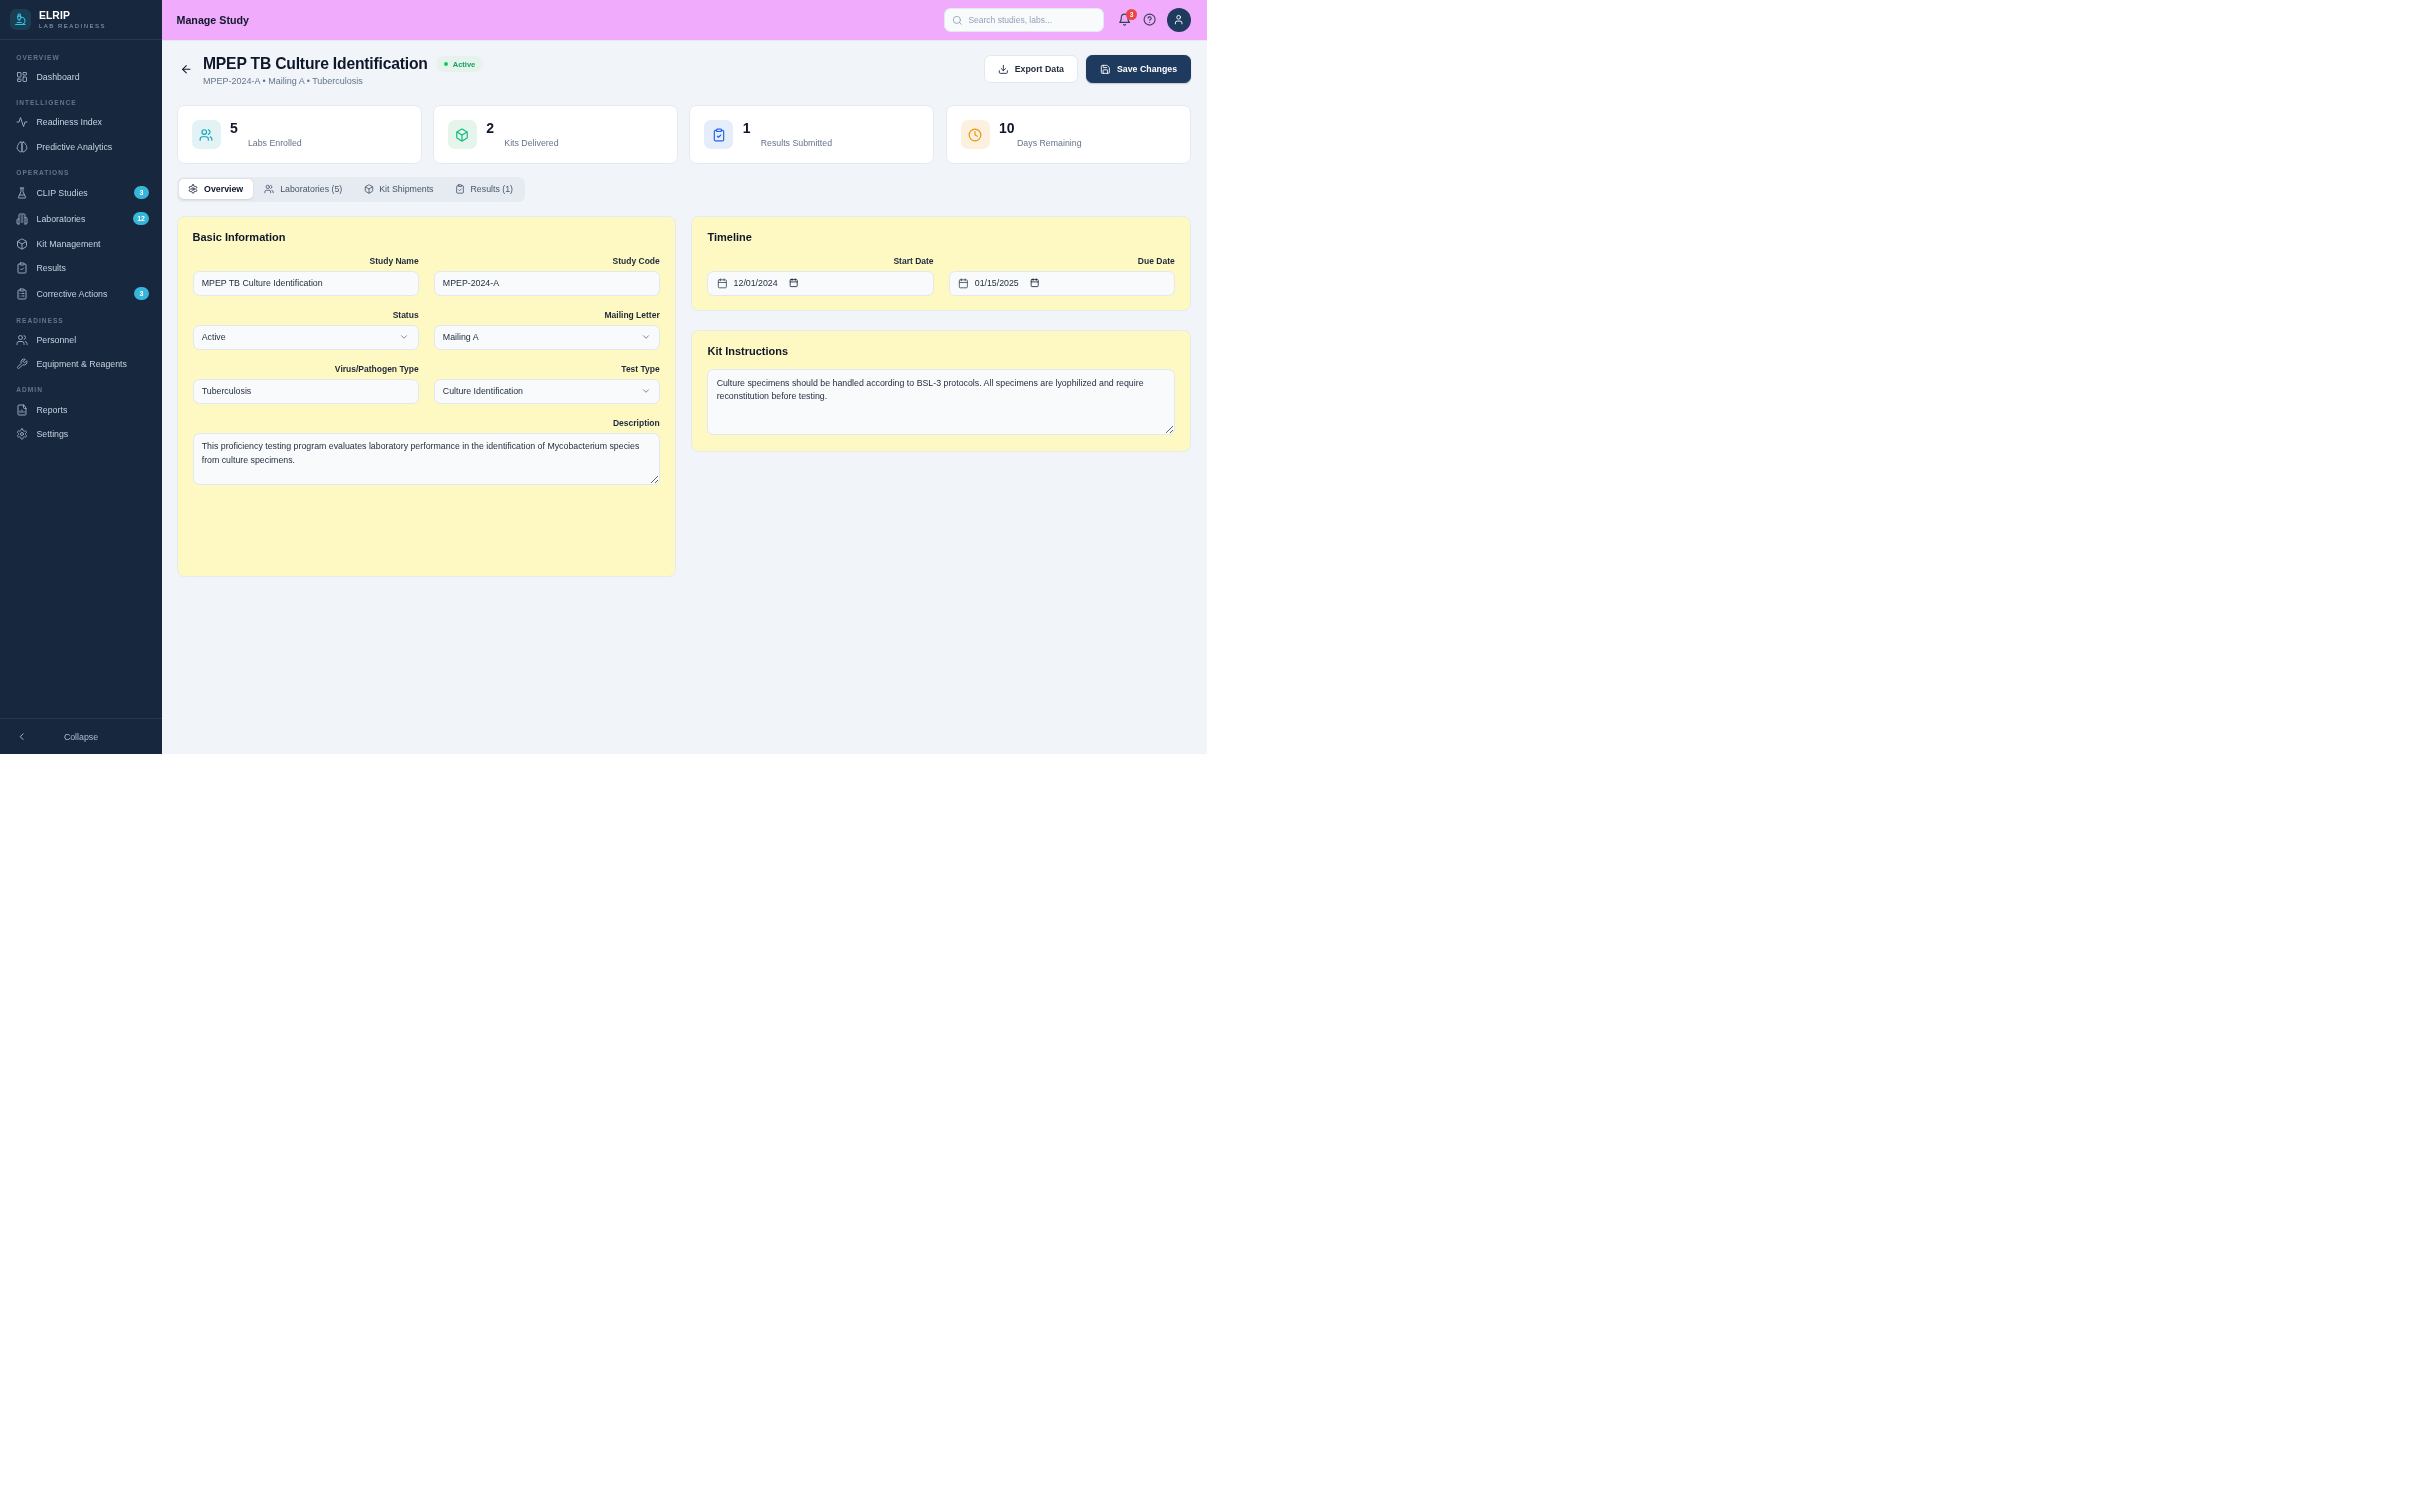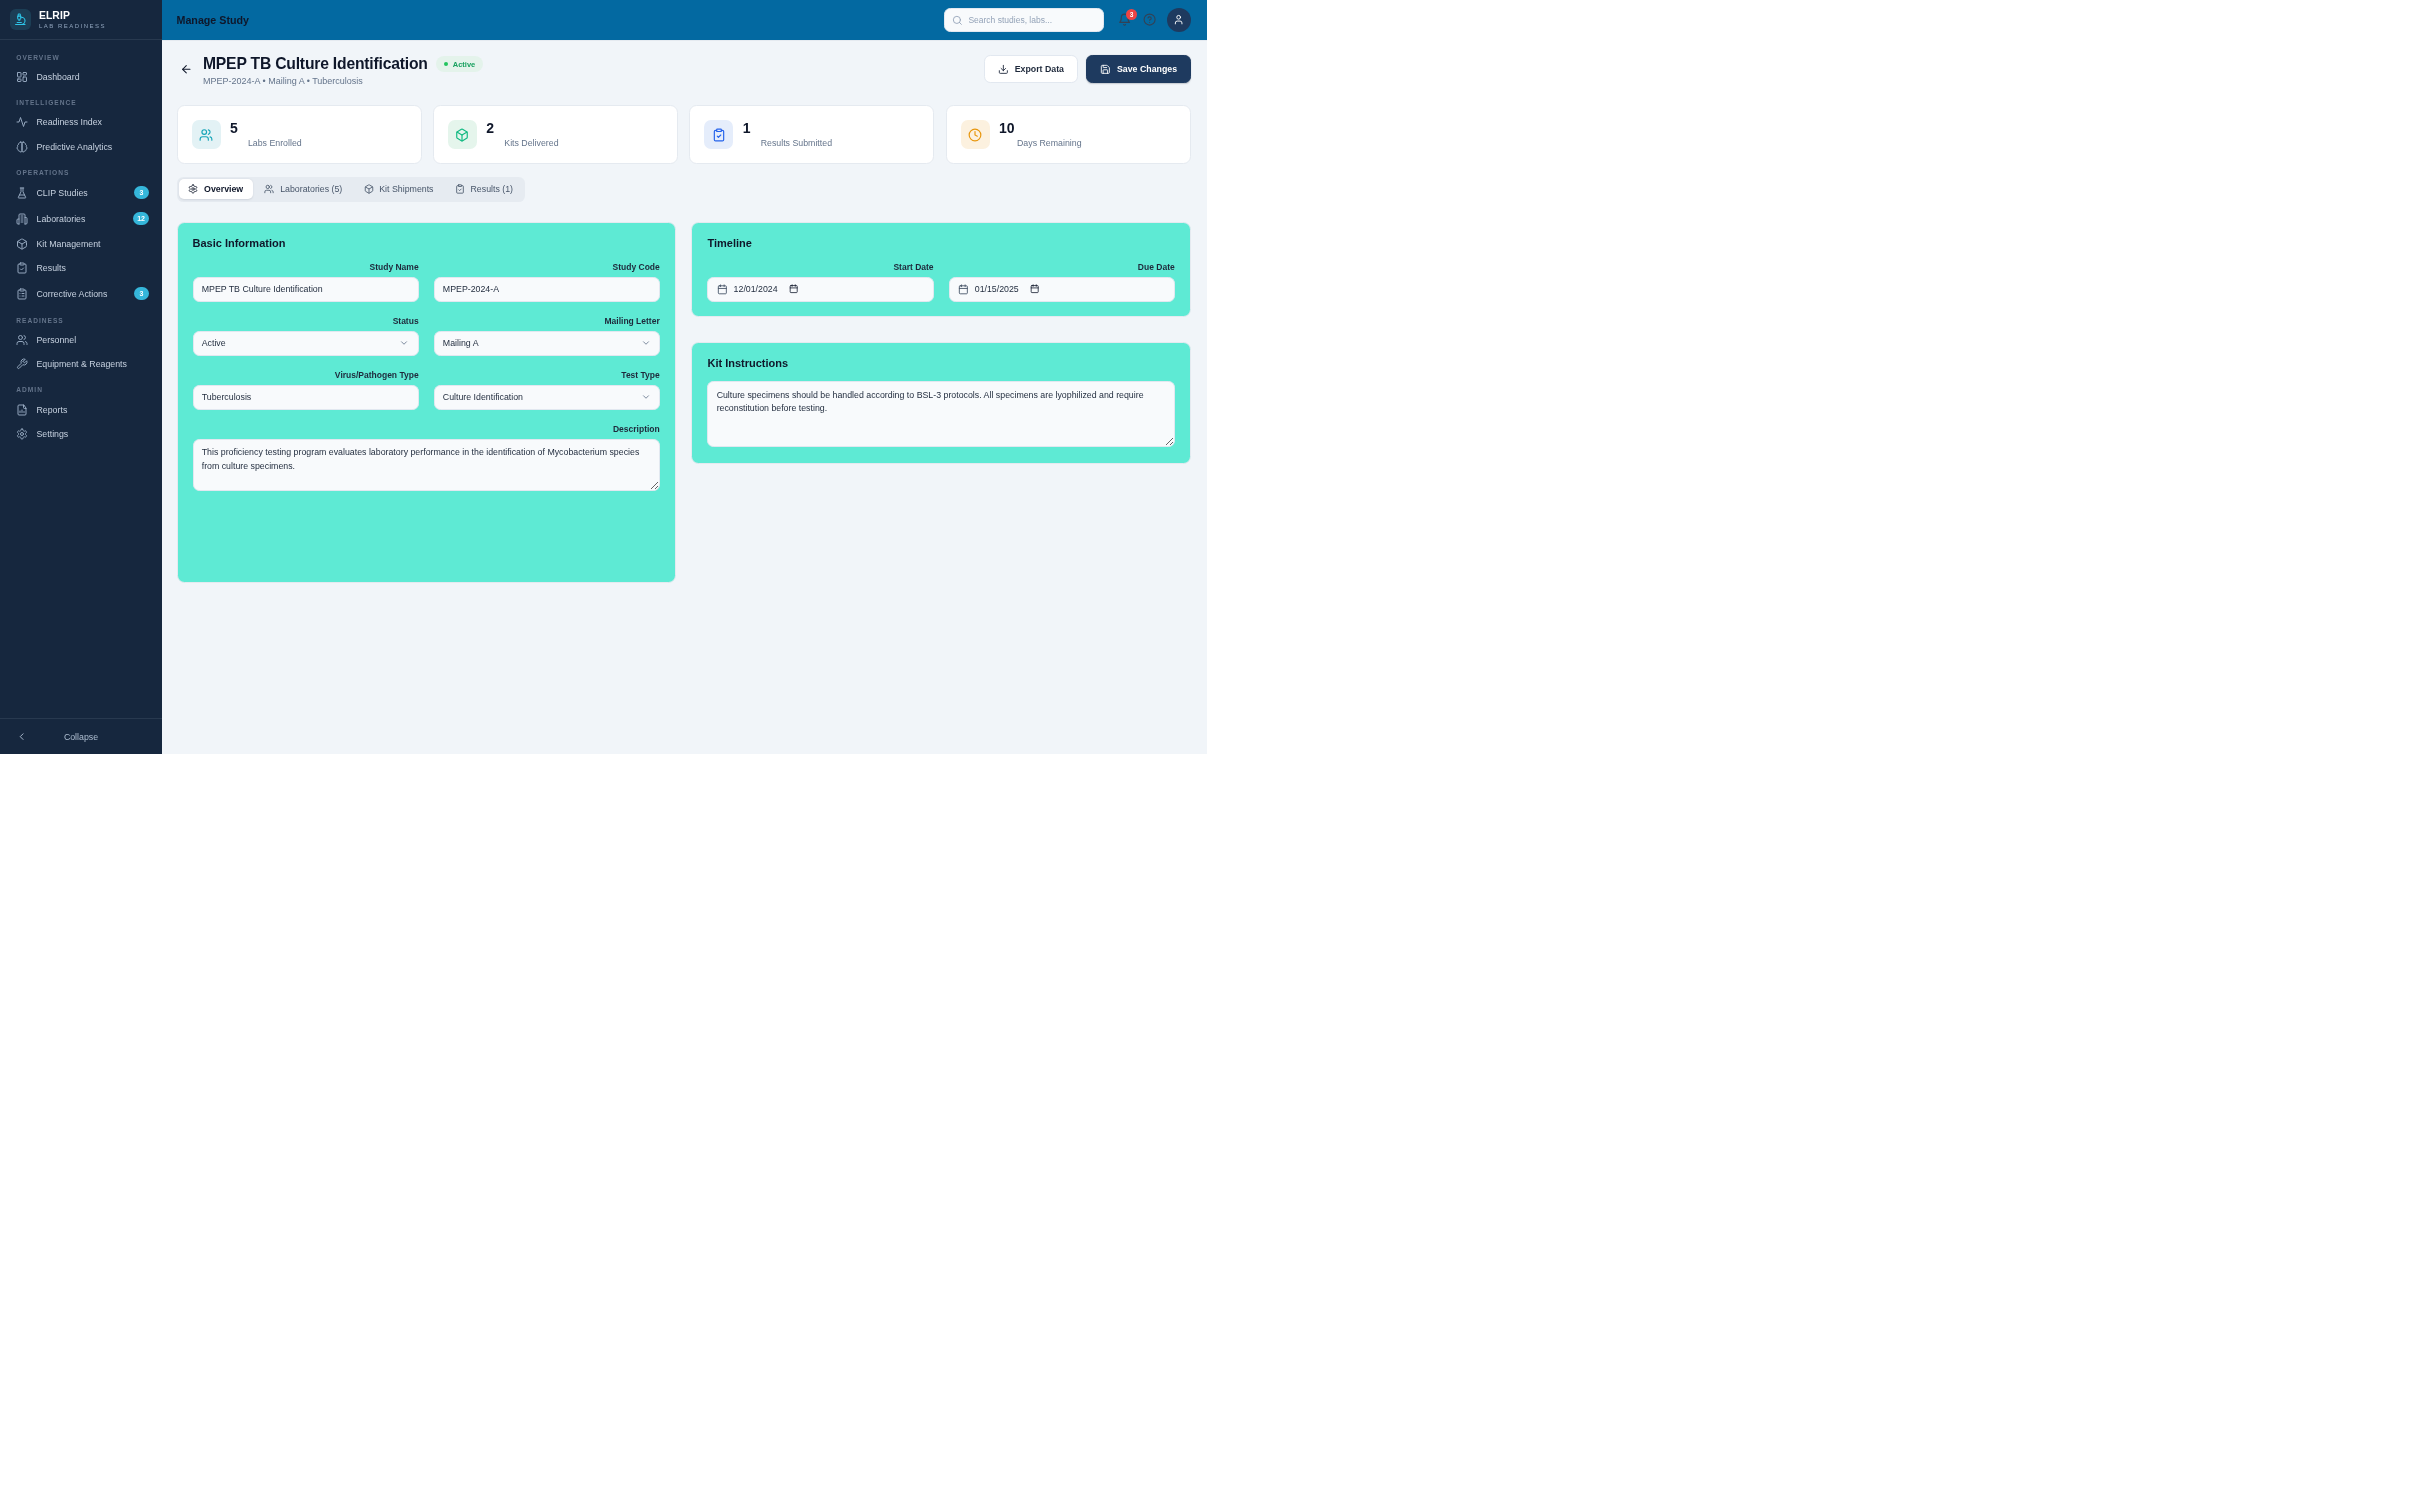--- a/index.html
+++ b/index.html
@@ -18,21 +18,21 @@
   .nav-item { display:flex; align-items:center; gap:8.2px; padding:6.3px 12.6px 6.3px 16.3px; font-size:8.8px; color:#C7D2E0; cursor:pointer; }
   .nav-item svg { width:12px; height:12px; color:#94A7BE; flex-shrink:0; }
   .nav-item .lbl { flex:1; }
   .badge { background:#35B6DA; color:#fff; font-size:7px; font-weight:700; min-width:15.7px; height:13.2px; border-radius:7px; display:flex; align-items:center; justify-content:center; padding:0 4.4px; box-sizing:border-box; }
   .collapse { border-top:0.6px solid rgba(148,163,184,.15); height:35px; display:flex; align-items:center; position:relative; color:#AFBFD2; font-size:8.8px; cursor:pointer; }
   .collapse svg { position:absolute; left:16.3px; width:11.3px; height:11.3px; }
   .collapse .lbl { flex:1; text-align:center; }
 
   
   .main { flex:1; display:flex; flex-direction:column; min-width:0; }
-  .topbar { height:40px; background:#0369a1; border-bottom:0.6px solid #E5EAF0; display:flex; align-items:center; padding:0 16.3px 0 14.5px; flex-shrink:0; }
+  .topbar { height:40px; background:#f0abfc; border-bottom:0.6px solid #E5EAF0; display:flex; align-items:center; padding:0 16.3px 0 14.5px; flex-shrink:0; }
   .topbar-title { font-size:10.7px; font-weight:700; color:#0F172A; }
   .topbar-right { margin-left:auto; display:flex; align-items:center; gap:11px; }
   .search { display:flex; align-items:center; gap:5.7px; width:160px; height:24.5px; border:0.6px solid #E2E8F0; background:#F8FAFC; border-radius:6.3px; padding:0 7.5px; box-sizing:border-box; margin-right:3.8px; }
   .search svg { width:10.7px; height:10.7px; color:#94A3B8; flex-shrink:0; }
   .search input { border:none; background:transparent; outline:none; font:inherit; font-size:8.5px; color:#334155; width:100%; }
   .search input::placeholder { color:#94A3B8; }
   .icon-btn { position:relative; background:none; border:none; color:#334155; cursor:pointer; padding:0; display:flex; }
   .icon-btn svg { width:13.2px; height:13.2px; }
   .noti-badge { position:absolute; top:-4.4px; right:-5.7px; background:#EF4444; color:#fff; font-size:6.6px; font-weight:700; min-width:11.3px; height:11.3px; border-radius:5.7px; display:flex; align-items:center; justify-content:center; padding:0 2.5px; box-sizing:border-box; }
   .avatar { width:24px; height:24px; border-radius:50%; background:#1E3A5F; color:#fff; display:flex; align-items:center; justify-content:center; border:none; cursor:pointer; flex-shrink:0; }
@@ -67,21 +67,21 @@
   .stat-label { font-size:8.8px; color:#64748B; margin-top:2.5px;padding-left:18px; }
 
   
   .tabs { display:inline-flex; background:#E6EBF1; border-radius:6.3px; padding:2.5px; gap:2.5px; margin-top:12.6px; }
   .tab { display:flex; align-items:center; gap:5.7px; padding:5px 9.4px; border-radius:5px; font-size:8.8px; color:#475569; font-weight:500; border:none; background:transparent; cursor:pointer; font-family:inherit; }
   .tab svg { width:10px; height:10px; }
   .tab.active { background:#fff; color:#0F172A; font-weight:600; box-shadow:0 0.6px 1.9px rgba(15,23,42,.1); }
 
   
   .grid { display:grid; grid-template-columns:1fr 1fr; gap:19px 15.7px; margin-top:14.5px; align-items:start; }
-  .card { background:#5eead4; border:0.6px solid #E5EAF0; border-radius:7.5px; padding:14px 15px; box-sizing:border-box;margin-top:6px; }
+  .card { background:#fef9c3; border:0.6px solid #E5EAF0; border-radius:7.5px; padding:14px 15px; box-sizing:border-box; }
   .card h2 { font-size:11px; font-weight:700; color:#0F172A; margin-bottom:12.6px; }
   .card.basic { min-height:361px; }
   .col-right { display:flex; flex-direction:column; gap:19px; }
   .fields { display:grid; grid-template-columns:1fr 1fr; gap:14px 15px; }
   .field.full { grid-column:1 / -1; }
   .field-label { display:block; font-size:8.5px; font-weight:600; color:#1E293B; margin-bottom:5px;text-align:right; }
   .input, .select, .date-input { width:100%; height:25px; background:#F8FAFC; border:0.6px solid #E2E8F0; border-radius:6.3px; box-sizing:border-box; font-size:8.8px; color:#1E293B; }
   .input { padding:0 8.2px; font-family:inherit; outline:none; }
   .select { display:flex; align-items:center; justify-content:space-between; padding:0 8.2px; cursor:pointer; }
   .select .chev { width:10px; height:10px; color:#64748B; flex-shrink:0; }

